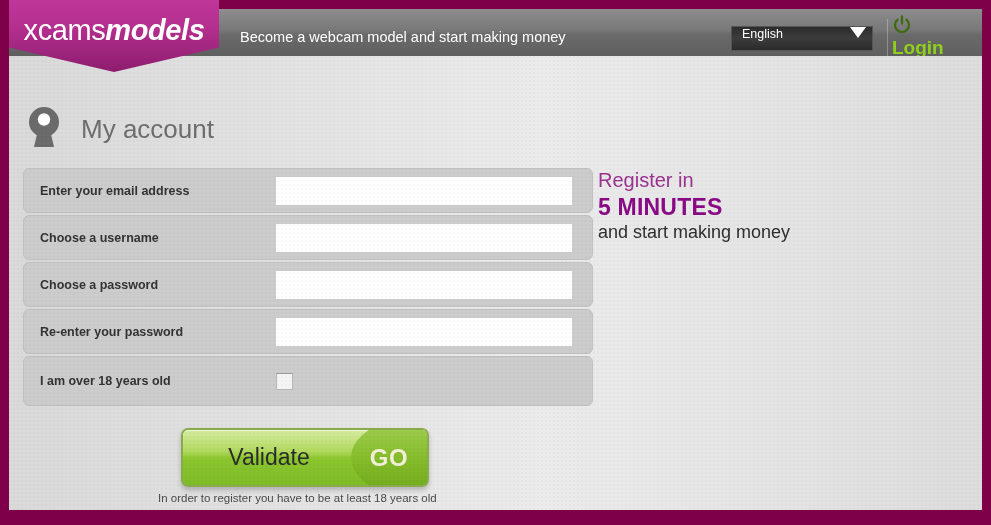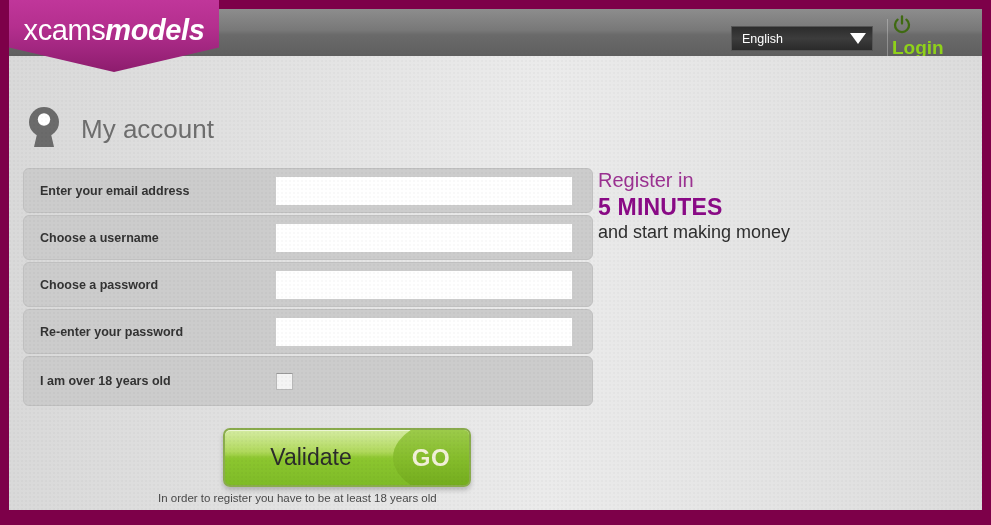--- a/index.html
+++ b/index.html
@@ -57,21 +57,21 @@
     white-space: nowrap;
   }
 
   .lang-select {
     position: absolute;
     right: 109px; top: 17px;
     width: 142px; height: 25px;
     background: linear-gradient(to bottom, #2c2c2c 0%, #3c3c3c 50%, #2a2a2a 100%);
     border: 1px solid #555;
     display: flex;
-    align-items: center;
+    align-items: flex-start;
     padding: 0 6px;
     cursor: pointer;
   }
   .lang-label {
     flex: 1;
     font-size: 12.5px;
     color: #ffffff;
     padding-left: 4px;
   }
   .caret {
@@ -185,21 +185,20 @@
   }
   .validate-btn {
     position: relative;
     width: 248px; height: 59px;
     border: 2px solid #8aac4d;
     border-radius: 7px;
     background: linear-gradient(to bottom, #b6dd5e 0%, #a8d54c 40%, #8cc62f 52%, #7ebb27 100%);
     box-shadow: 0 3px 5px rgba(0,0,0,0.22), inset 0 1px 0 rgba(255,255,255,0.55);
     cursor: pointer;
     overflow: hidden;
-    margin-left: 42px;
   }
   .validate-btn::before {
     content: "";
     position: absolute;
     left: 0; top: 0; right: 0; height: 48%;
     background: linear-gradient(to bottom, rgba(255,255,255,0.42), rgba(255,255,255,0.02));
     pointer-events: none;
   }
   .go-panel {
     position: absolute;
@@ -249,20 +248,21 @@
   .promo-l1 { font-size: 20px; color: #9b3191; }
   .promo-l2 { font-size: 23px; font-weight: bold; color: #8a0a86; letter-spacing: 0.2px; }
   .promo-l3 { font-size: 18px; color: #2e2e2e; }
 </style>
 </head>
 <body>
 
 <div class="page">
 
   <div class="topbar">
+    <div class="tagline">Become a webcam model and start making money</div>
 
     <div class="lang-select">
       <span class="lang-label">English</span>
       <span class="caret"></span>
     </div>
 
     <div class="divider-v"></div>
 
     <div class="login-box">
       <span class="power-icon">

